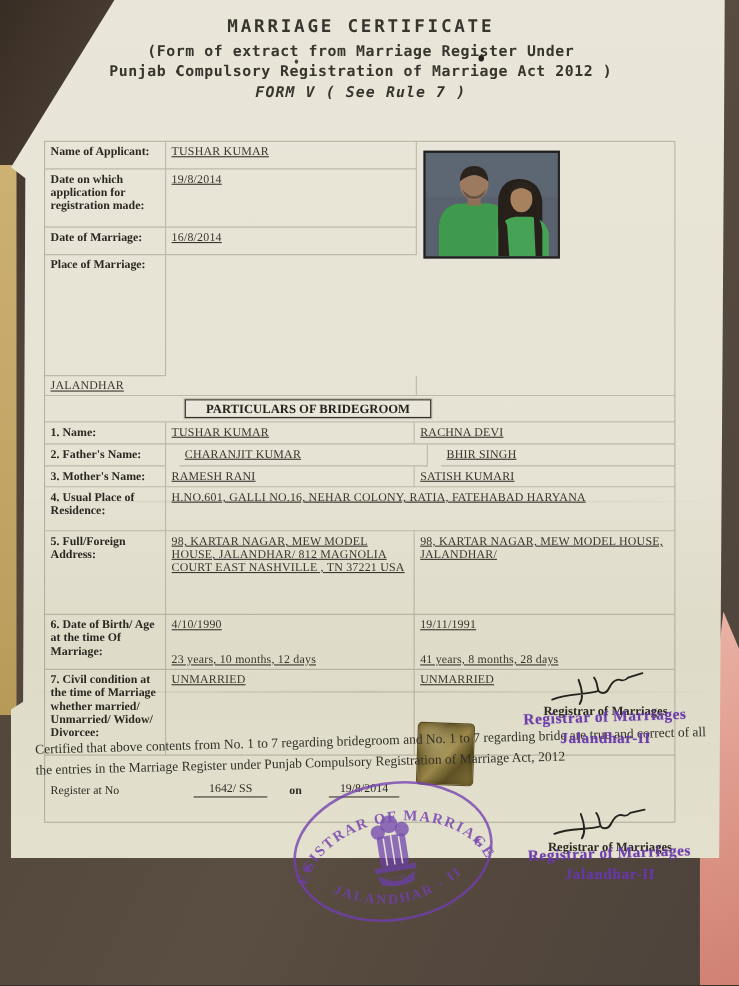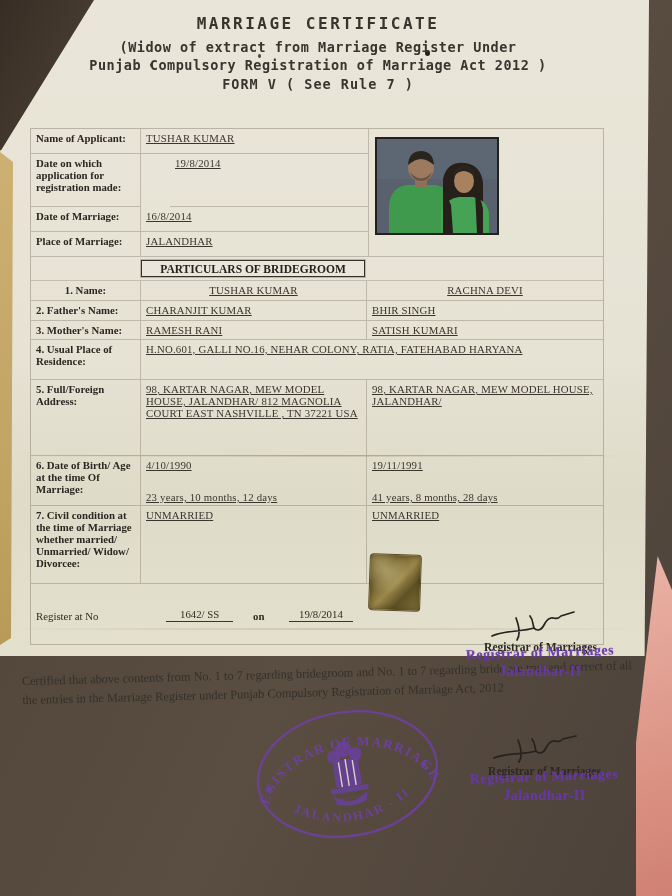--- a/index.html
+++ b/index.html
@@ -6,52 +6,52 @@
   .scene{position:relative;width:672px;height:896px;overflow:hidden;
          background:linear-gradient(115deg,#382d24 0%,#51453a 16%,#5a4d41 55%,#4c423a 100%);
          font-family:"Liberation Serif", serif;}
   
   .folder-strip{position:absolute;left:0;top:150px;width:15px;height:500px;
       background:linear-gradient(180deg,#cdb172,#c2a465 60%,#b89a58);}
   .pink-object{position:absolute;right:0;bottom:0;width:36px;height:340px;
       background:linear-gradient(160deg,#eab3a6,#d98f80 70%,#cf8172);
       clip-path:polygon(60% 0,100% 10%,100% 100%,0 100%,0 55%);}
   
-  .paper{position:absolute;left:0;top:0;width:649px;height:656px;
+  .paper{position:absolute;left:10px;top:0;width:649px;height:780px;
       background:linear-gradient(180deg,#e9e5d8 0%,#e6e2d4 55%,#dedbc8 76%,#e3e0cd 100%);
       clip-path:polygon(94px 0,649px 0,643px 896px,0 896px,0 645px,11px 638px,13px 162px,0 152px);}
   .crease{position:absolute;left:0;width:100%;height:2px;
       background:linear-gradient(90deg,transparent,rgba(90,78,58,.16),transparent);}
   .specks{position:absolute;left:150px;top:63px;width:3px;height:4px;border-radius:50%;
       background:#3c352c;box-shadow:108px -9px 0 #4a443b,276px -12px 0 1px #241f19;}
   
   .title-block{position:absolute;left:20px;top:14px;width:596px;text-align:center;
       font-family:"DejaVu Sans Mono",monospace;font-weight:bold;color:#38342e;}
   .t-main{font-size:16px;letter-spacing:2.5px;margin-bottom:6px;}
   .t-sub{font-size:13.5px;letter-spacing:.5px;line-height:17.5px;}
-  .t-form{font-size:13.5px;letter-spacing:1px;margin-top:2px;}
+  .t-form{font-size:13.5px;letter-spacing:1px;margin-top:2px;font-style:italic;}
   
   .form-table{position:absolute;left:30px;top:128px;width:572px;color:#2f2b25;
       border:1px solid rgba(128,120,102,.45);font-size:10.8px;}
   .cell{border-right:1px solid rgba(128,120,102,.4);border-bottom:1px solid rgba(128,120,102,.4);
       padding:3px 5px 2px 5px;box-sizing:border-box;}
   .lbl{font-weight:bold;width:110px;flex:0 0 110px;color:#2b2722;}
   .val{letter-spacing:.2px;color:#3a352d;text-decoration:underline;}
   .app-wrap{display:flex;}
   .app-left{flex:0 0 338px;}
   .app-row{display:flex;}
   .app-row .val{flex:1 1 auto;}
   .photo-cell{flex:1 1 auto;border-bottom:1px solid rgba(128,120,102,.4);padding:8px 0 0 6px;}
   .photo-frame{width:120px;height:94px;border:2px solid #23211d;background:#59616e;}
   .hdr-row{display:flex;height:23px;align-items:center;border-bottom:1px solid rgba(128,120,102,.35);}
   .hdr-spacer{width:110px;flex:0 0 110px;}
   .hdr-box{font-weight:bold;font-size:11.5px;text-align:center;color:#24221e;
       border:1.6px solid #34312b;box-shadow:0 0 0 1px rgba(120,112,95,.4);
       padding:1.5px 0;background:rgba(255,255,255,.12);}
-  .hdr-box.groom{flex:0 0 222px;margin-right:7px;}
+  .hdr-box.groom{flex:0 0 222px;margin-right:7px;margin-left:17px;}
   .hdr-box.bride{flex:0 0 224px;}
   .p-row{display:flex;align-items:stretch;}
   .cg{width:226px;flex:0 0 226px;}
   .cb{flex:1 1 auto;border-right:none !important;}
   .dob-gap{margin-top:20px;}
   .reg-row{position:relative;height:60px;border-bottom:none;}
   .reg-lbl{position:absolute;left:5px;top:26px;font-weight:normal;}
   .reg-num{position:absolute;left:135px;top:24px;border-bottom:1.4px solid #3a362e;padding:0 14px 1px 14px;}
   .reg-on{position:absolute;left:222px;top:26px;font-weight:bold;}
   .reg-date{position:absolute;left:258px;top:24px;border-bottom:1.4px solid #3a362e;padding:0 10px 1px 10px;}
@@ -82,42 +82,42 @@
   <div class="folder-strip"></div>
   <div class="pink-object"></div>
 
   <div class="paper">
     <div class="specks"></div>
     <div class="crease" style="top:455px;"></div>
     <div class="crease" style="top:628px;"></div>
 
     <div class="title-block">
       <div class="t-main">MARRIAGE CERTIFICATE</div>
-      <div class="t-sub">(Widow of extract from Marriage Register Under</div>
+      <div class="t-sub">(Form of extract from Marriage Register Under</div>
       <div class="t-sub">Punjab Compulsory Registration of Marriage Act 2012 )</div>
       <div class="t-form">FORM V ( See Rule 7 )</div>
     </div>
 
     <div class="form-table">
 
       <div class="app-wrap">
         <div class="app-left">
           <div class="app-row" style="min-height:25px;">
             <div class="cell lbl">Name of Applicant:</div>
             <div class="cell val">TUSHAR KUMAR</div>
           </div>
-          <div class="app-row" style="min-height:53px;gap:29px;">
+          <div class="app-row" style="min-height:53px;">
             <div class="cell lbl">Date on which application for registration made:</div>
             <div class="cell val">19/8/2014</div>
           </div>
           <div class="app-row" style="min-height:25px;">
             <div class="cell lbl">Date of Marriage:</div>
             <div class="cell val">16/8/2014</div>
           </div>
-          <div class="app-row" style="min-height:25px;">
+          <div class="app-row" style="min-height:25px;flex-direction:column;">
             <div class="cell lbl">Place of Marriage:</div>
             <div class="cell val">JALANDHAR</div>
           </div>
         </div>
         <div class="photo-cell">
           <div class="photo-frame">
             <svg width="120" height="94" viewBox="0 0 120 94">
               <rect x="0" y="0" width="120" height="94" fill="#59616e"></rect>
               <rect x="0" y="0" width="120" height="40" fill="#616a78" opacity=".6"></rect>
 
@@ -136,27 +136,27 @@
             </svg>
           </div>
         </div>
       </div>
 
       <div class="hdr-row">
         <div class="hdr-spacer"></div>
         <div class="hdr-box groom">PARTICULARS OF BRIDEGROOM</div>
       </div>
 
-      <div class="p-row" style="min-height:20px;text-align:center;">
+      <div class="p-row" style="min-height:20px;">
         <div class="cell lbl">1. Name:</div>
         <div class="cell val cg">TUSHAR KUMAR</div>
         <div class="cell val cb">RACHNA DEVI</div>
       </div>
 
-      <div class="p-row" style="min-height:20px;">
+      <div class="p-row" style="min-height:20px;gap:12px;">
         <div class="cell lbl">2. Father's Name:</div>
         <div class="cell val cg">CHARANJIT KUMAR</div>
         <div class="cell val cb">BHIR SINGH</div>
       </div>
 
       <div class="p-row" style="min-height:19px;">
         <div class="cell lbl">3. Mother's Name:</div>
         <div class="cell val cg">RAMESH RANI</div>
         <div class="cell val cb">SATISH KUMARI</div>
       </div>

